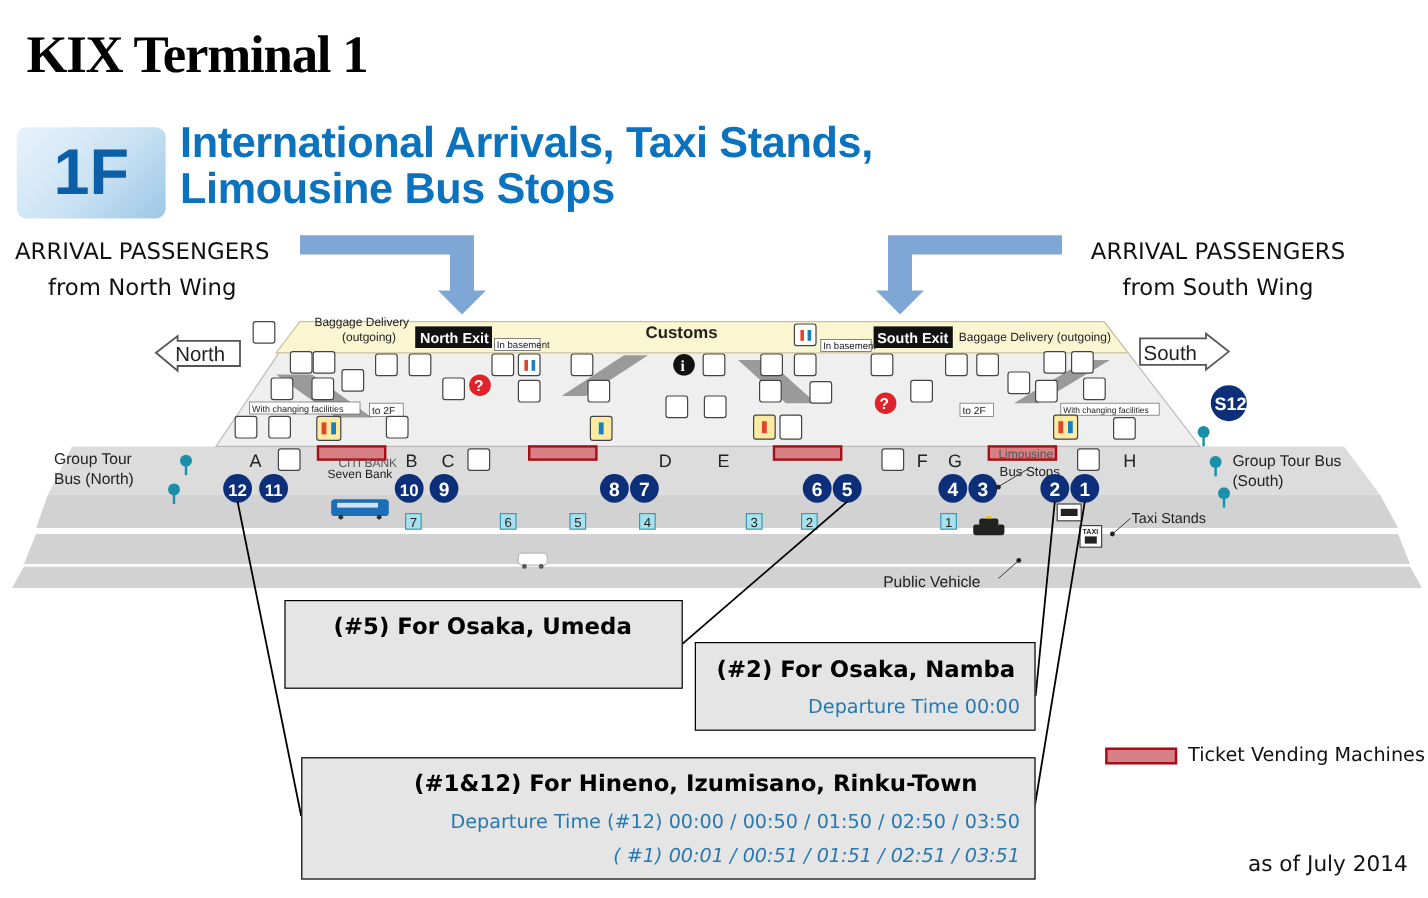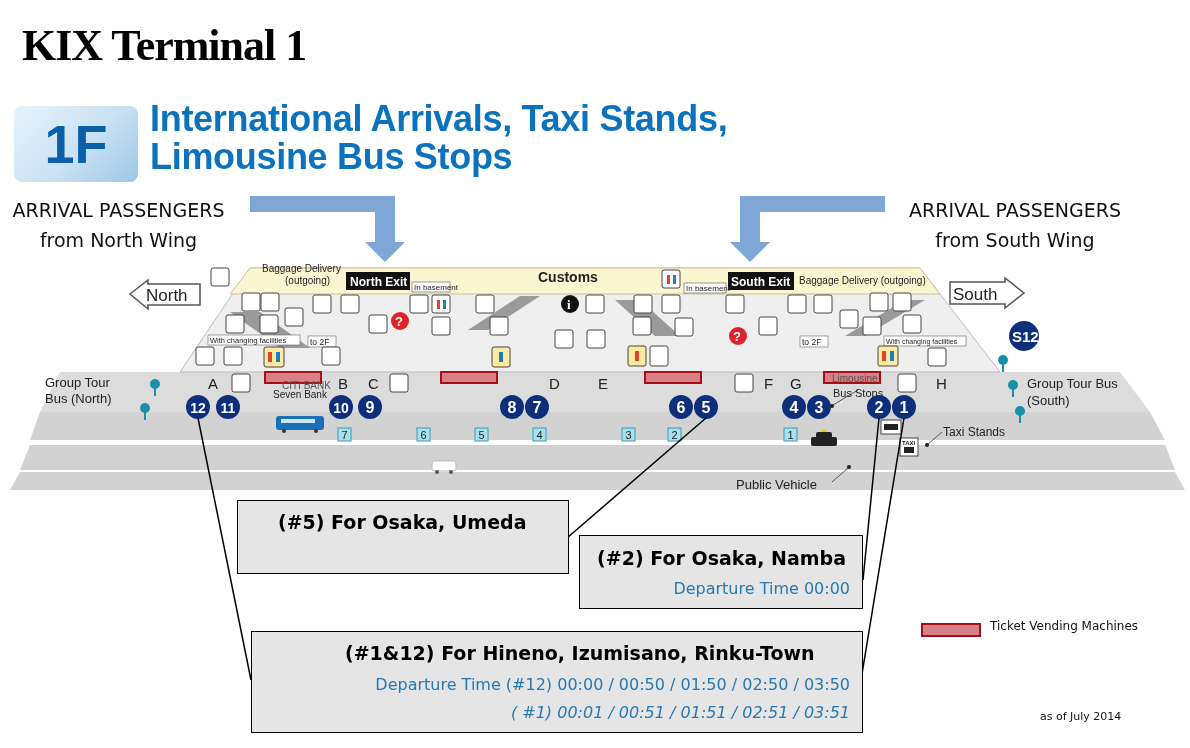--- a/index.html
+++ b/index.html
@@ -21,22 +21,22 @@
   #c5 .ttl { position:absolute; left:40px; top:10px; }
   #c5 .dep { position:absolute; left:30px; top:42px; }
   #c2 { left:579px; top:535px; width:282px; height:72px; }
   #c2 .ttl { position:absolute; right:16px; top:11px; }
   #c2 .dep { position:absolute; right:12px; top:43px; }
   #c112 { left:251px; top:631px; width:610px; height:100px; }
   #c112 .ttl { position:absolute; left:60px; top:10px;margin-left:33px; }
   #c112 .dep1 { position:absolute; right:12px; top:43px; }
   #c112 .dep2 { position:absolute; right:12px; top:71px;font-style:italic; }
   #legend-swatch { left:921px; top:623px; width:56px; height:10px; background:#d97f86; border:2px solid #a50f15; }
-  #legend-text { left:990px; top:619px; font-family:"DejaVu Sans", sans-serif; font-size:12px; color:#111; }
-  #asof { left:1040px; top:710px; font-family:"DejaVu Sans", sans-serif; font-size:11px; color:#111; }
+  #legend-text { left:990px; top:619px; font-family:"DejaVu Sans", sans-serif; font-size:16px; color:#111; }
+  #asof { left:1040px; top:710px; font-family:"DejaVu Sans", sans-serif; font-size:18px; color:#111; }
   .maptxt { font-family:"Liberation Sans", sans-serif; fill:#222; }
 </style>
 </head>
 <body>
 
 <div id="title" class="abs">KIX Terminal 1</div>
 <div id="floor-badge" class="abs">1F</div>
 <div id="floor-heading" class="abs">
   <div>International Arrivals,  Taxi Stands,</div>
   <div>Limousine Bus Stops</div>

